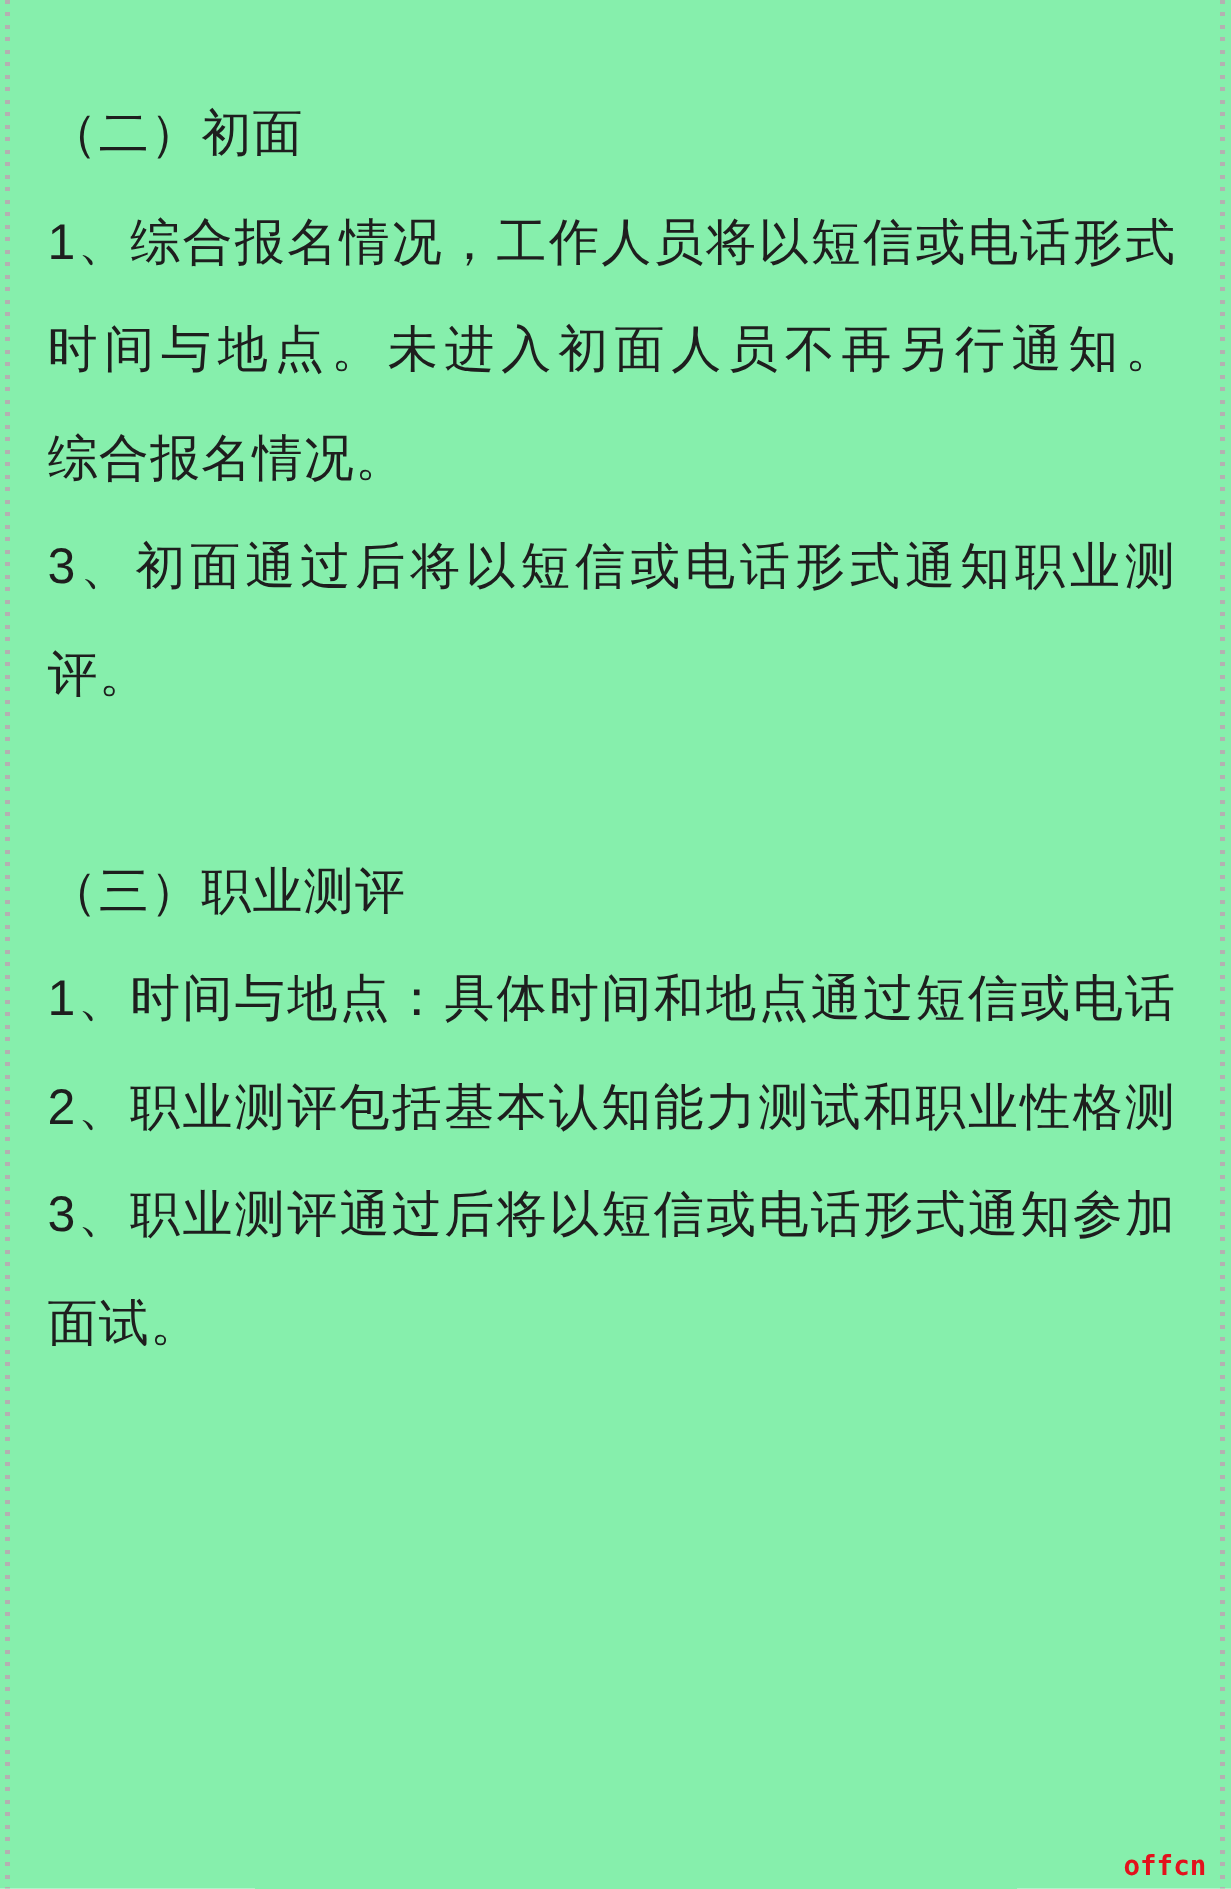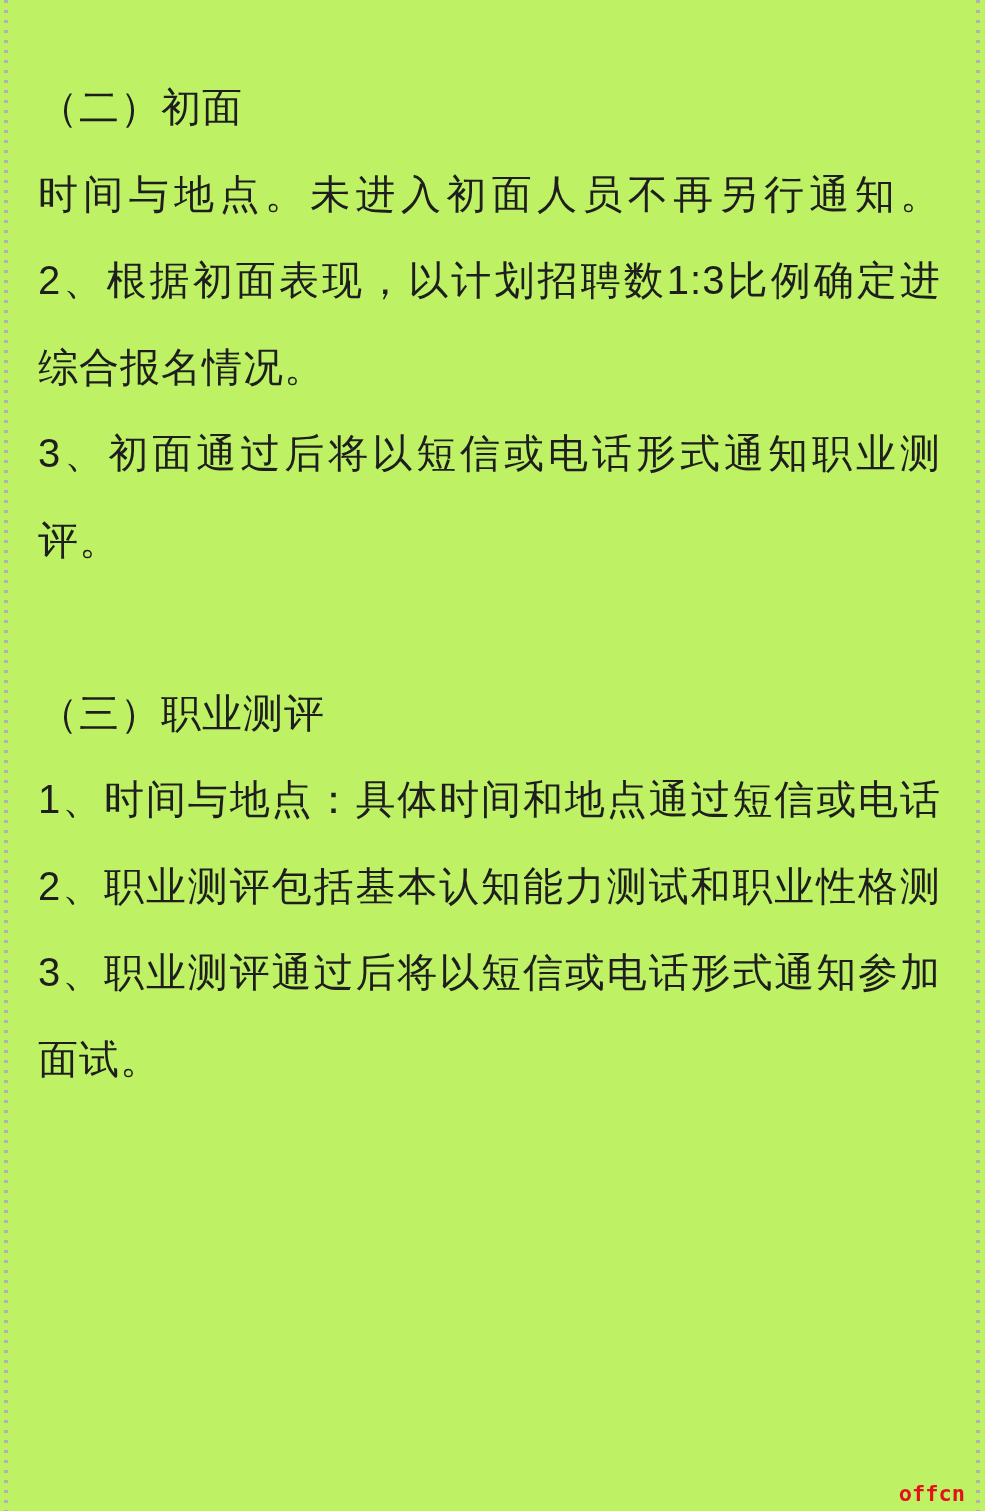--- a/index.html
+++ b/index.html
@@ -4,21 +4,21 @@
 <style>
   html, body {
     margin: 0;
     padding: 0;
     background: #f7f4f4;
   }
   .page {
     position: relative;
     width: 985px;
     height: 1511px;
-    background: #bef264;
+    background: #86efac;
     overflow: hidden;
     font-family: "Liberation Sans", sans-serif;
   }
   .dotted-border {
     position: absolute;
     top: 0;
     bottom: 0;
     width: 4px;
     background-image: repeating-linear-gradient(
       to bottom,
@@ -66,22 +66,22 @@
 </head>
 <body>
 
 <div class="page">
 
   <div class="dotted-border left"></div>
   <div class="dotted-border right"></div>
 
   <div class="content">
     <div class="line left">（二）初面</div>
+    <div class="line justify">1、综合报名情况，工作人员将以短信或电话形式</div>
     <div class="line justify">时间与地点。未进入初面人员不再另行通知。</div>
-    <div class="line justify">2、根据初面表现，以计划招聘数1:3比例确定进</div>
     <div class="line left">综合报名情况。</div>
     <div class="line justify">3、初面通过后将以短信或电话形式通知职业测</div>
     <div class="line left">评。</div>
     <div class="line left"></div>
     <div class="line left">（三）职业测评</div>
     <div class="line justify">1、时间与地点：具体时间和地点通过短信或电话</div>
     <div class="line justify">2、职业测评包括基本认知能力测试和职业性格测</div>
     <div class="line justify">3、职业测评通过后将以短信或电话形式通知参加</div>
     <div class="line left">面试。</div>
   </div>

